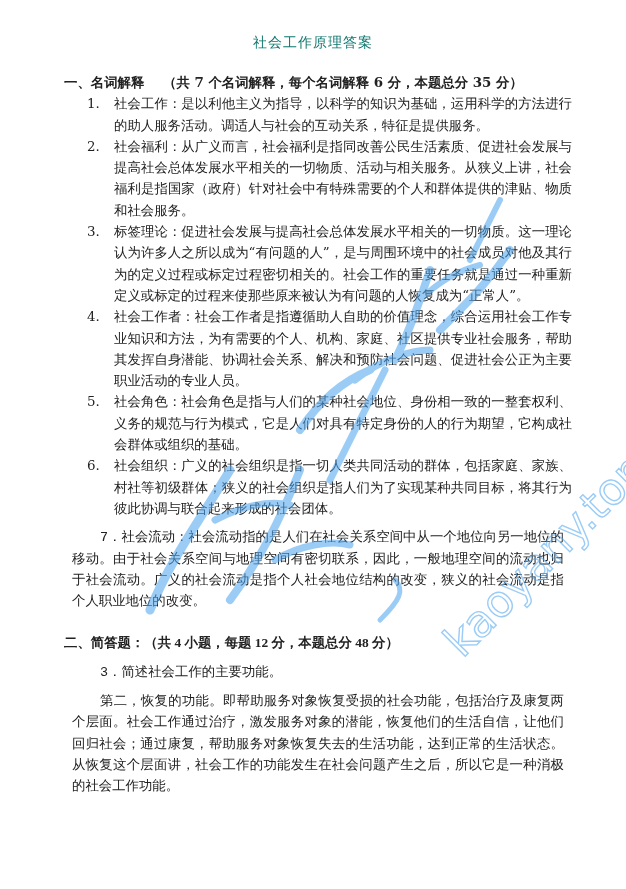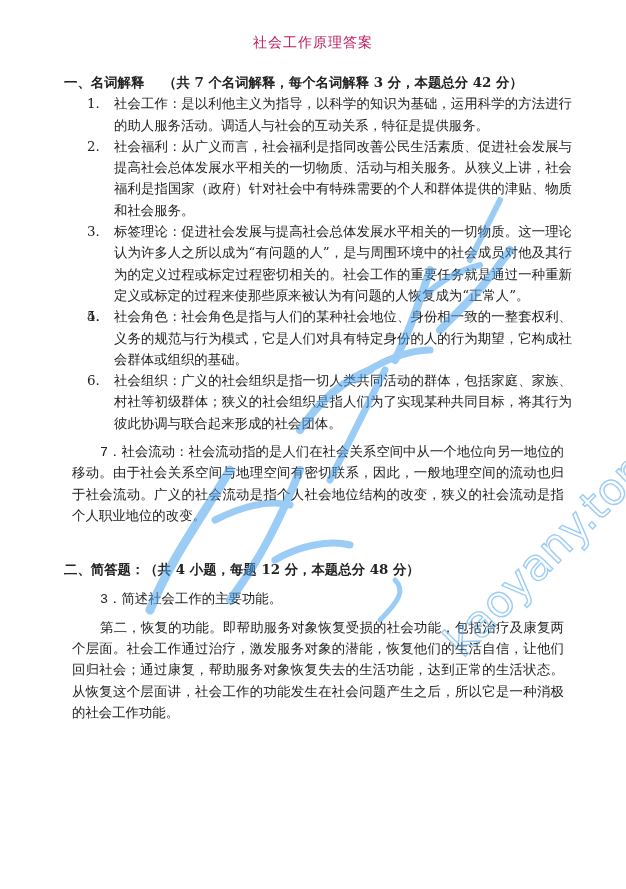--- a/index.html
+++ b/index.html
@@ -4,62 +4,63 @@
 <style>
   html, body { margin: 0; padding: 0; background: #ffffff; }
   body {
     width: 626px; height: 889px; overflow: hidden; position: relative;
     font-family: "DejaVu Serif", "Liberation Serif", serif;
     color: #222222;
   }
   .page { position: absolute; left: 0; top: 0; width: 626px; height: 889px; }
   .title {
     position: absolute; top: 34px; left: 0; width: 626px; text-align: center;
-    font-size: 14px; letter-spacing: 1px; color: #be185d;
+    font-size: 14px; letter-spacing: 1px; color: #0f766e;
   }
   .content {
     position: absolute; left: 64px; top: 72px; width: 508px;
     font-size: 13.4px; line-height: 21.3px;
   }
   .sec-head { font-weight: bold; white-space: pre; margin: 0; }
-  .sec-head.gap { margin-top: 32px; }
+  .sec-head.gap { margin-top: 20px; font-family: Liberation Serif, serif; }
   .item { position: relative; padding-left: 50px; margin: 0; text-align: justify; }
   .item .num { position: absolute; left: 23px; top: 0; }
   .para { margin: 8px; text-indent: 28px; text-align: justify; font-family: Liberation Mono, monospace; }
   .watermark {
     position: absolute; left: 0; top: 0; width: 626px; height: 889px;
     pointer-events: none; opacity: 0.55;
   }
 </style>
 </head>
 <body>
 
 <div class="page">
 
   <div class="title">社会工作原理答案</div>
 
   <div class="content">
 
-    <p class="sec-head">一、名词解释    （共 7 个名词解释，每个名词解释 3 分，本题总分 42 分）</p>
+    <p class="sec-head">一、名词解释    （共 7 个名词解释，每个名词解释 6 分，本题总分 35 分）</p>
 
     <div>
       <p class="item">
         <span class="num">1.</span>
         <span>社会工作：是以利他主义为指导，以科学的知识为基础，运用科学的方法进行的助人服务活动。调适人与社会的互动关系，特征是提供服务。</span>
       </p>
       <p class="item">
         <span class="num">2.</span>
         <span>社会福利：从广义而言，社会福利是指同改善公民生活素质、促进社会发展与提高社会总体发展水平相关的一切物质、活动与相关服务。从狭义上讲，社会福利是指国家（政府）针对社会中有特殊需要的个人和群体提供的津贴、物质和社会服务。</span>
       </p>
       <p class="item">
         <span class="num">3.</span>
         <span>标签理论：促进社会发展与提高社会总体发展水平相关的一切物质。这一理论认为许多人之所以成为“有问题的人”，是与周围环境中的社会成员对他及其行为的定义过程或标定过程密切相关的。社会工作的重要任务就是通过一种重新定义或标定的过程来使那些原来被认为有问题的人恢复成为“正常人”。</span>
       </p>
       <p class="item">
         <span class="num">4.</span>
+        <span>社会工作者：社会工作者是指遵循助人自助的价值理念，综合运用社会工作专业知识和方法，为有需要的个人、机构、家庭、社区提供专业社会服务，帮助其发挥自身潜能、协调社会关系、解决和预防社会问题、促进社会公正为主要职业活动的专业人员。</span>
       </p>
       <p class="item">
         <span class="num">5.</span>
         <span>社会角色：社会角色是指与人们的某种社会地位、身份相一致的一整套权利、义务的规范与行为模式，它是人们对具有特定身份的人的行为期望，它构成社会群体或组织的基础。</span>
       </p>
       <p class="item">
         <span class="num">6.</span>
         <span>社会组织：广义的社会组织是指一切人类共同活动的群体，包括家庭、家族、村社等初级群体；狭义的社会组织是指人们为了实现某种共同目标，将其行为彼此协调与联合起来形成的社会团体。</span>
       </p>
       <p class="para">7．社会流动：社会流动指的是人们在社会关系空间中从一个地位向另一地位的移动。由于社会关系空间与地理空间有密切联系，因此，一般地理空间的流动也归于社会流动。广义的社会流动是指个人社会地位结构的改变，狭义的社会流动是指个人职业地位的改变。</p>

